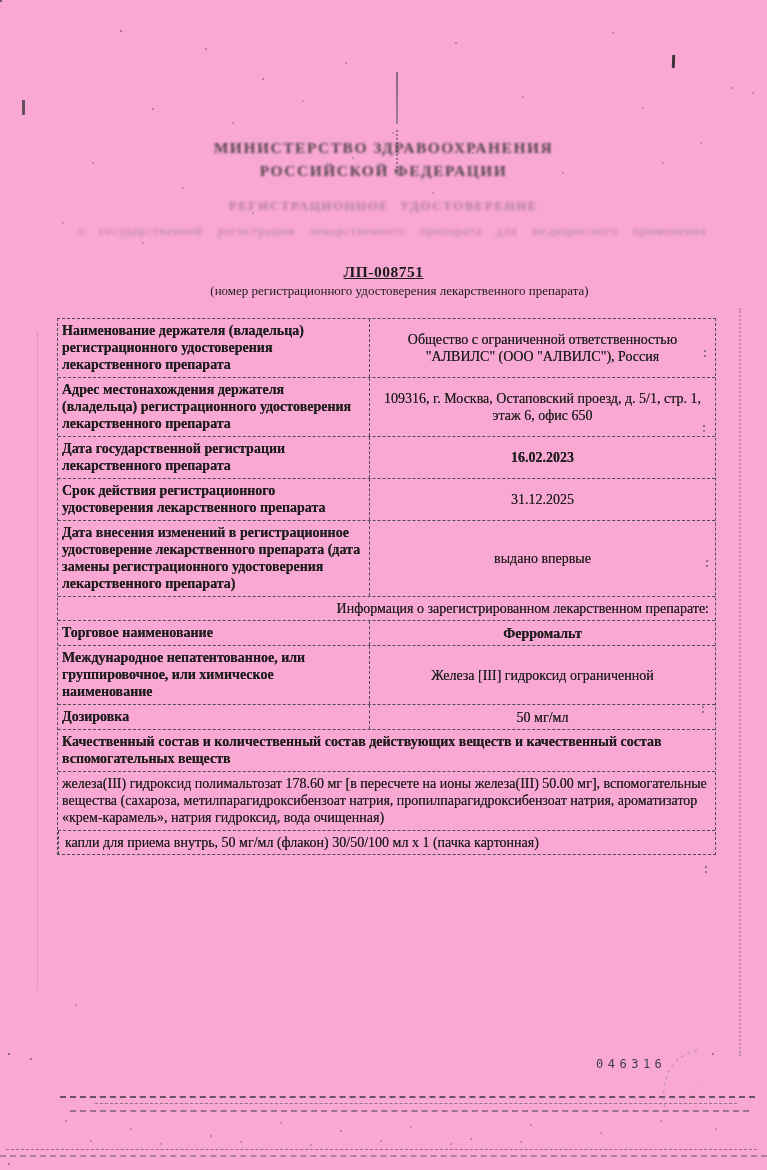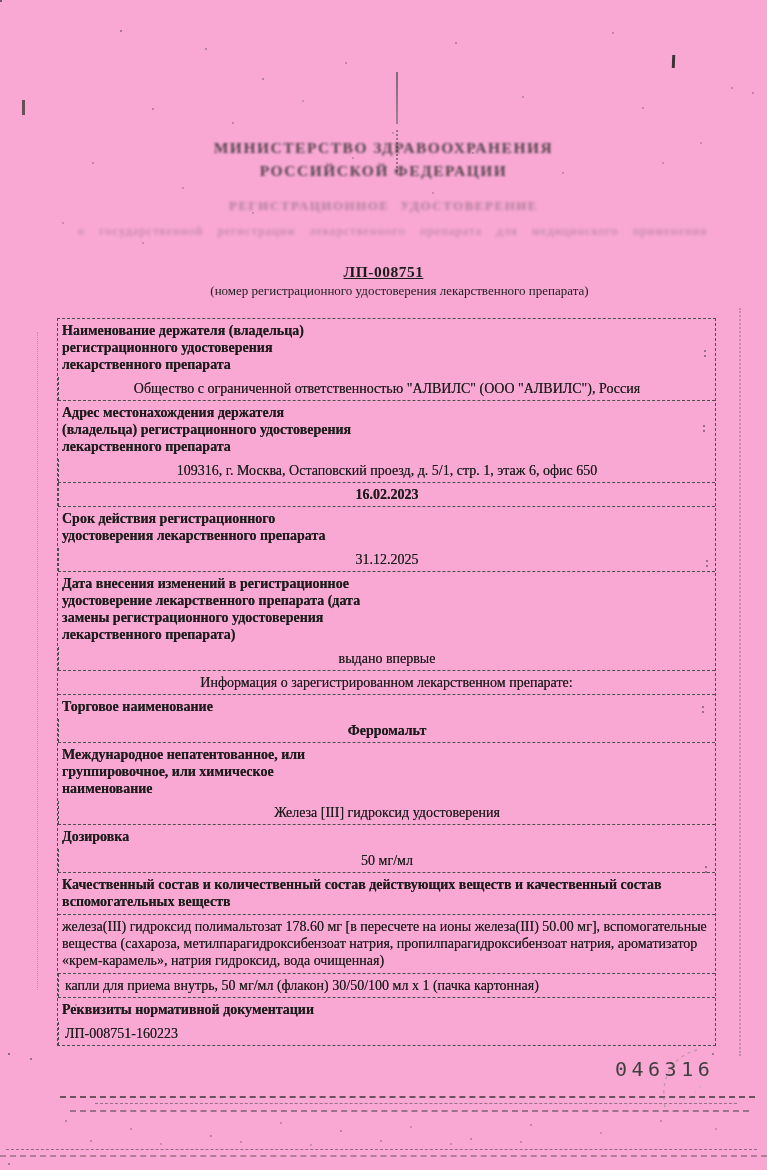--- a/index.html
+++ b/index.html
@@ -18,35 +18,35 @@
 
   .regnum{position:absolute;top:263px;left:0;width:100%;text-align:center;font-weight:bold;
           font-size:15.5px;letter-spacing:.5px;}
   .regnum u{text-decoration:underline;}
   .regnum-caption{position:absolute;top:283px;left:16px;width:100%;text-align:center;font-size:13px;}
 
   
   .doc-table{position:absolute;left:57px;top:318px;width:659px;box-sizing:border-box;
              border:1px dashed #4e4e4e;font-size:14px;line-height:17px;
              text-shadow:0 0 .6px rgba(25,25,25,.75);}
-  .t-row{display:flex;border-top:1px dashed #4e4e4e;flex-direction:column;}
+  .t-row{display:flex;border-top:1px dashed #4e4e4e;}
   .t-row.first{border-top:none;}
   .lbl{width:311px;padding:3px 8px 4px 4px;font-weight:bold;box-sizing:border-box;}
   .val{flex:1;border-left:1px dashed #4e4e4e;display:flex;align-items:center;justify-content:center;
        text-align:center;padding:3px 10px;box-sizing:border-box;}
   .val.bold{font-weight:bold;}
   .val.left{justify-content:flex-start;text-align:left;padding-left:6px;}
   .val.top{align-items:flex-start;text-align:center;}
-  .t-section{display:block;text-align:center;padding:3px 6px;border-top:1px dashed #4e4e4e;}
+  .t-section{display:block;text-align:right;padding:3px 6px;border-top:1px dashed #4e4e4e;}
   .t-full{display:block;padding:3px 8px 4px 4px;border-top:1px dashed #4e4e4e;}
   .t-full.bold{font-weight:bold;}
 
   
-  .stamp{position:absolute;left:615px;top:1057px;font-family:"DejaVu Sans Mono","Liberation Mono",monospace;
-         font-size:20px;letter-spacing:4.5px;color:#3f3f3f;filter:blur(.35px);}
+  .stamp{position:absolute;left:596px;top:1057px;font-family:"DejaVu Sans Mono","Liberation Mono",monospace;
+         font-size:12px;letter-spacing:4.5px;color:#3f3f3f;filter:blur(.35px);}
 
   
   .art{position:absolute;}
   .tick1{left:672px;top:55px;width:3px;height:13px;background:#1f1f1f;opacity:.85;transform:rotate(2deg);}
   .lbar{left:22px;top:100px;width:3px;height:15px;background:#2a2a2a;opacity:.7;}
   .crease{left:396px;top:72px;width:2px;height:52px;background:linear-gradient(#3a3a3a,#666);opacity:.6;}
   .crease2{left:396px;top:130px;height:42px;width:0;border-left:2px dotted rgba(60,60,60,.5);}
   .vline-right{left:739px;top:308px;height:748px;width:0;border-left:2px dotted rgba(70,70,70,.3);}
   .vline-left{left:37px;top:332px;height:658px;width:0;border-left:1px dotted rgba(70,70,70,.3);}
   .streak{border-top-style:dashed;border-top-color:#2f2f2f;height:0;}
@@ -105,20 +105,21 @@
     </div>
 
     <div class="t-row">
       <div class="lbl">Адрес местонахождения держателя (владельца) регистрационного удостоверения лекарственного препарата</div>
       <div class="val">
           <span>109316, г. Москва, Остаповский проезд, д. 5/1, стр. 1, этаж 6, офис 650</span>
         </div>
     </div>
 
     <div class="t-row">
+      <div class="lbl">Дата государственной регистрации лекарственного препарата</div>
       <div class="val bold">
           <span>16.02.2023</span>
         </div>
     </div>
 
     <div class="t-row">
       <div class="lbl">Срок действия регистрационного удостоверения лекарственного препарата</div>
       <div class="val">
           <span>31.12.2025</span>
         </div>
@@ -136,21 +137,21 @@
     <div class="t-row">
       <div class="lbl">Торговое наименование</div>
       <div class="val bold">
           <span>Ферромальт</span>
         </div>
     </div>
 
     <div class="t-row">
       <div class="lbl">Международное непатентованное, или группировочное, или химическое наименование</div>
       <div class="val">
-          <span>Железа [III] гидроксид удостоверения</span>
+          <span>Железа [III] гидроксид ограниченной</span>
         </div>
     </div>
 
 
     <div class="t-row">
       <div class="lbl">Дозировка</div>
       <div class="val">
           <span>50 мг/мл</span>
         </div>
     </div>
@@ -158,26 +159,20 @@
     <div class="t-full bold">Качественный состав и количественный состав действующих веществ и качественный состав вспомогательных веществ</div>
 
     <div class="t-full">железа(III) гидроксид полимальтозат 178.60 мг [в пересчете на ионы железа(III) 50.00 мг], вспомогательные вещества (сахароза, метилпарагидроксибензоат натрия, пропилпарагидроксибензоат натрия, ароматизатор «крем-карамель», натрия гидроксид, вода очищенная)</div>
 
     <div class="t-row">
       <div class="val left top">
           <span>капли для приема внутрь, 50 мг/мл (флакон) 30/50/100 мл х 1 (пачка картонная)</span>
         </div>
     </div>
 
-    <div class="t-row">
-      <div class="lbl">Реквизиты нормативной документации</div>
-      <div class="val left">
-          <span>ЛП-008751-160223</span>
-        </div>
-    </div>
 
   </div>
 
   <div class="stamp">046316</div>
 
   <div class="art tick1"></div>
   <div class="art lbar"></div>
   <div class="art crease"></div>
   <div class="art crease2"></div>
   <div class="art vline-right"></div>

